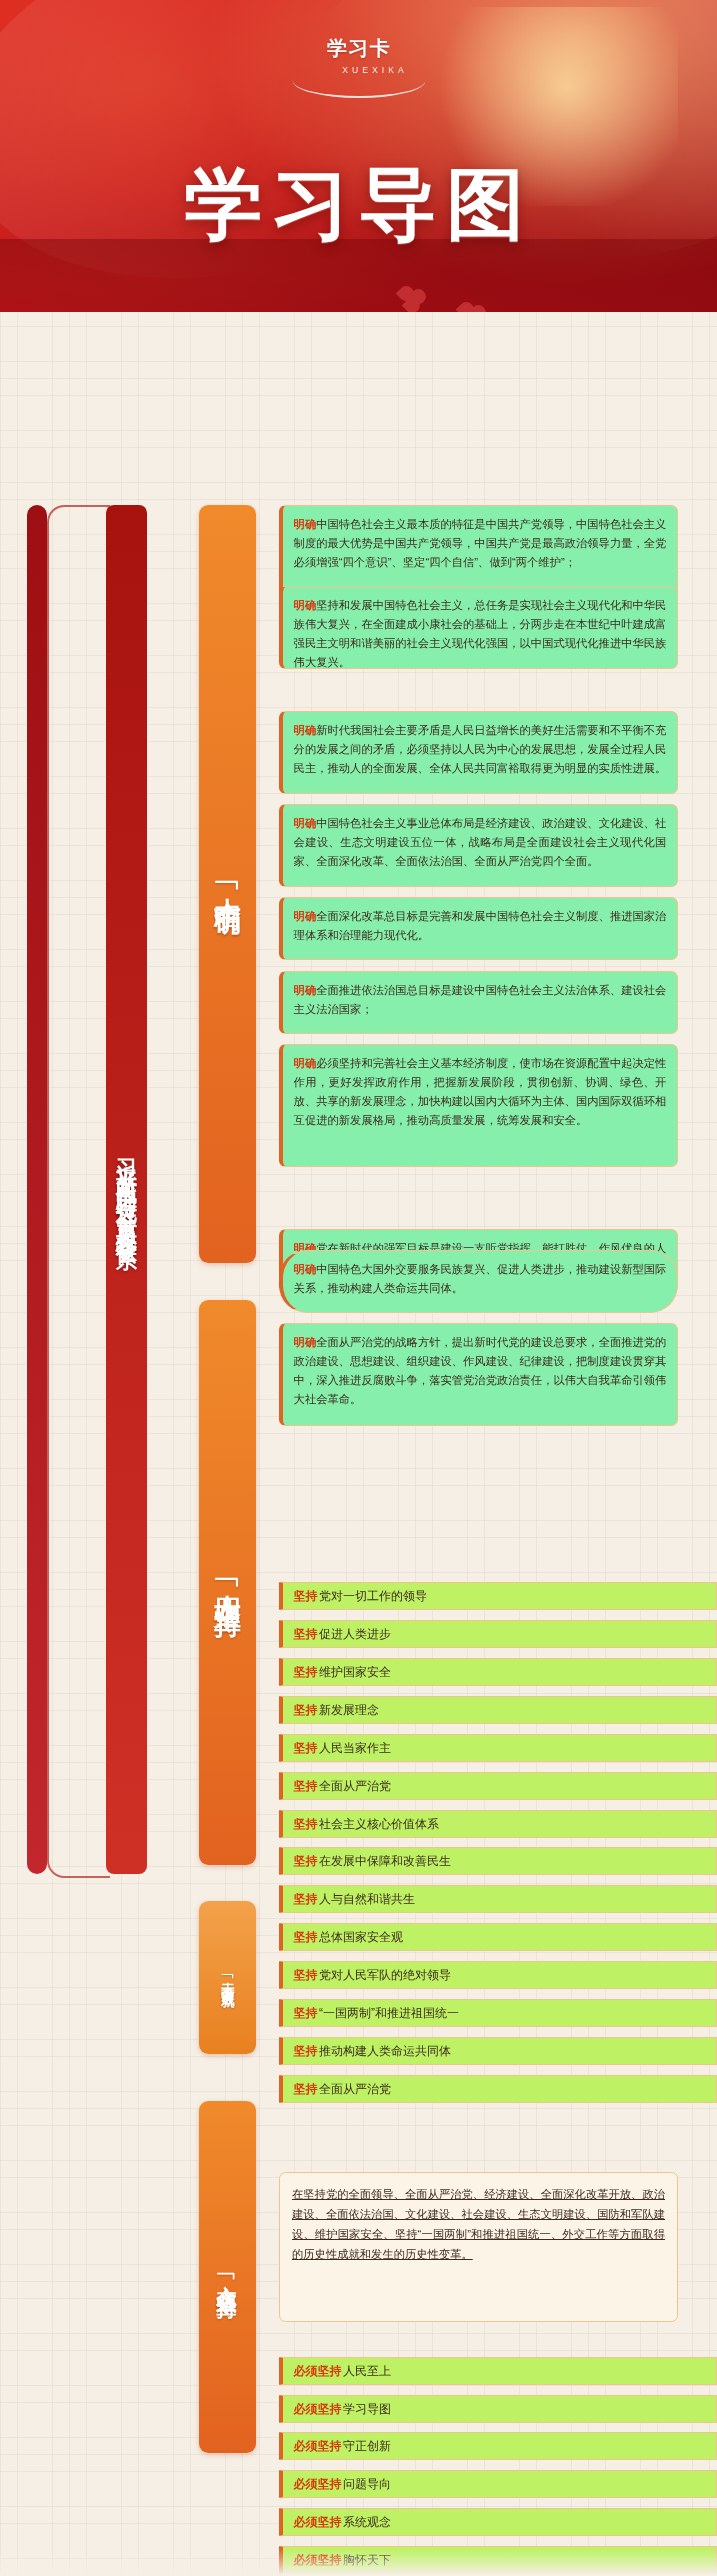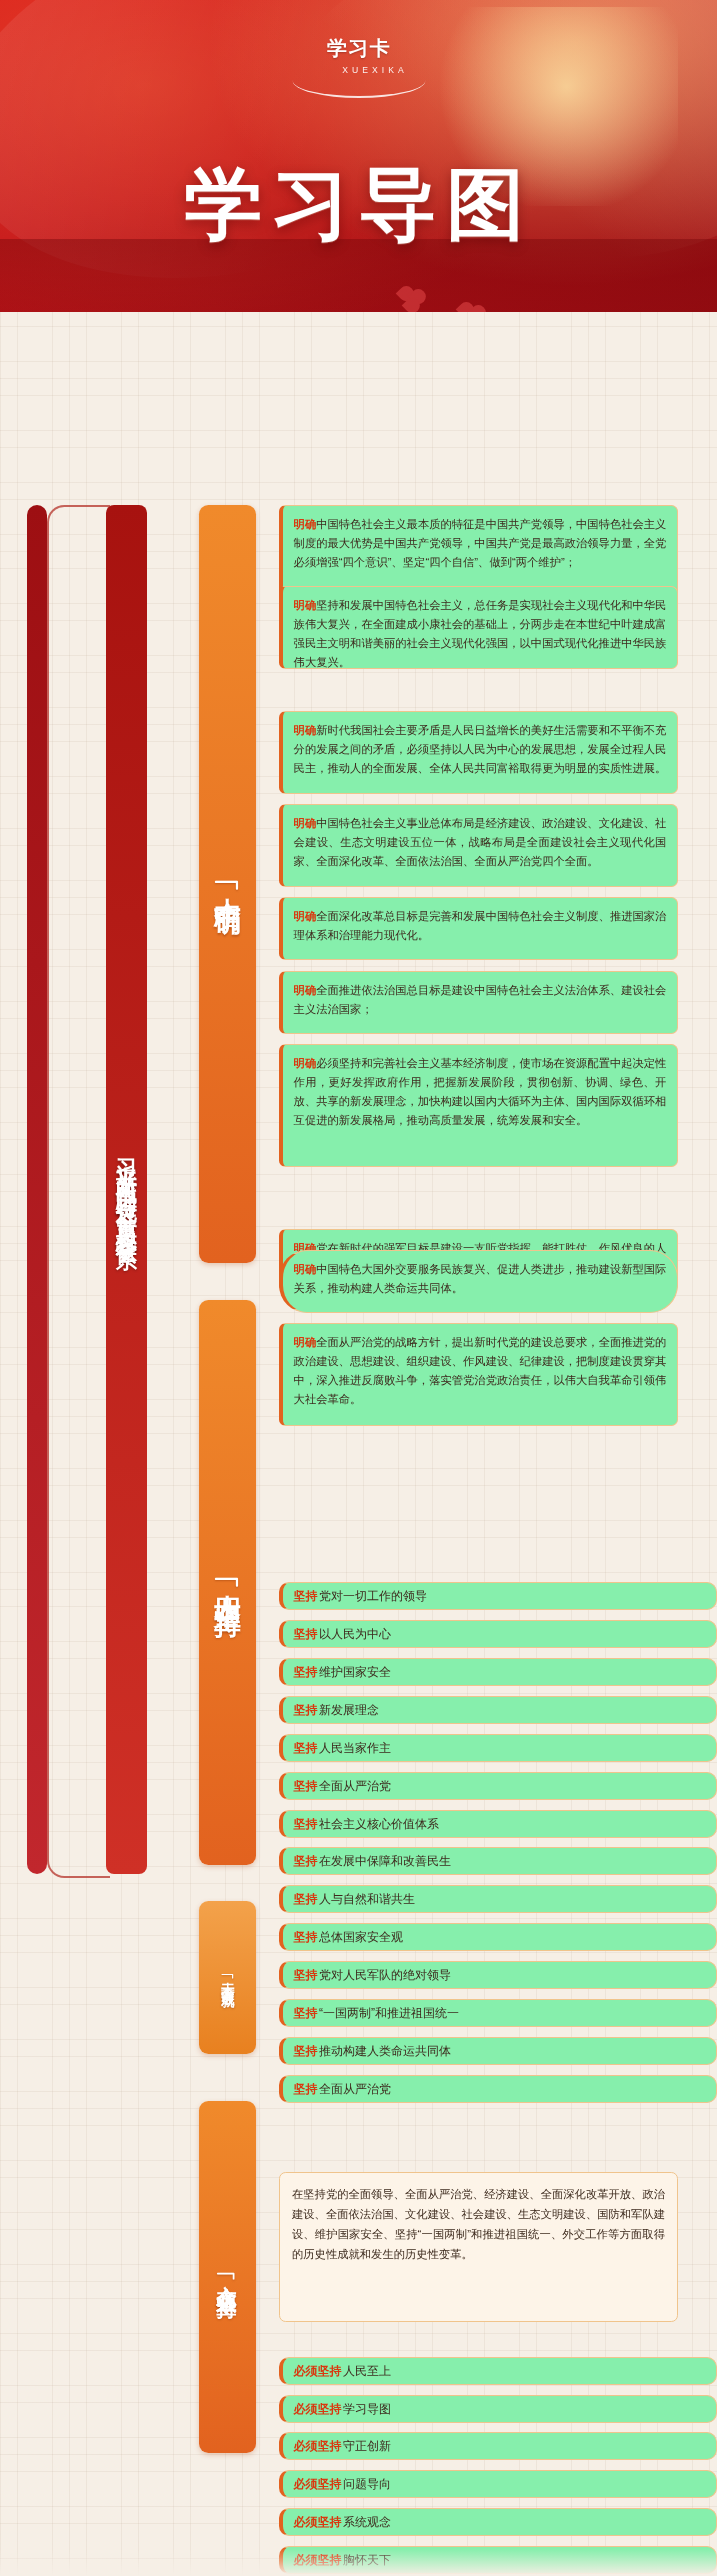--- a/index.html
+++ b/index.html
@@ -144,24 +144,24 @@
     box-sizing:border-box;
     padding:8.6px 10.6px;
     font-size:11.3px; line-height:19px;
     color:#3d2a1d;
     text-align:justify;
   }
   .card .kw{ color:#d9380f; font-weight:700; }
   .pill-item{
     position:absolute; left:279px; width:438px; height:28px;
     box-sizing:border-box;
-    background:#86efac;
+    background:#bef264;
     border:1.3px solid #f0c48c;
     border-left:4.7px solid #e2621f;
-    border-radius:10px;
+    border-radius:1px;
     display:flex; align-items:center;
     padding:0 10.6px;
     font-size:12px; color:#3d2a1d;
   }
   .pill-item .kw{ color:#d9380f; font-weight:700; margin-right:1.3px; }
   .plain-card{
     position:absolute; left:279px; width:399px;
     background:#fdf4e8;
     border:1.3px solid #f0c48c;
     border-radius:6.6px;
@@ -254,21 +254,21 @@
 <div class="card" style="top:1323px;height:103px;">
   <span class="kw">明确</span><span>全面从严治党的战略方针，提出新时代党的建设总要求，全面推进党的政治建设、思想建设、组织建设、作风建设、纪律建设，把制度建设贯穿其中，深入推进反腐败斗争，落实管党治党政治责任，以伟大自我革命引领伟大社会革命。</span>
 </div>
 
 <div class="pill-item" style="top:1582px;">
   <span class="kw">坚持</span>
     <span>党对一切工作的领导</span>
 </div>
 <div class="pill-item" style="top:1620px;">
   <span class="kw">坚持</span>
-    <span>以人民为中心</span>
+    <span>促进人类进步</span>
 </div>
 <div class="pill-item" style="top:1658px;">
   <span class="kw">坚持</span>
     <span>维护国家安全</span>
 </div>
 <div class="pill-item" style="top:1696px;">
   <span class="kw">坚持</span>
     <span>新发展理念</span>
 </div>
 <div class="pill-item" style="top:1734px;">
@@ -305,21 +305,21 @@
 </div>
 <div class="pill-item" style="top:2037px;">
   <span class="kw">坚持</span>
     <span>推动构建人类命运共同体</span>
 </div>
 <div class="pill-item" style="top:2075px;">
   <span class="kw">坚持</span>
     <span>全面从严治党</span>
 </div>
 
-<div class="plain-card" style="top:2172px;height:150px;">
+<div class="plain-card" style="top:2172px;height:150px;text-decoration:underline;">
   <span>在坚持党的全面领导、全面从严治党、经济建设、全面深化改革开放、政治建设、全面依法治国、文化建设、社会建设、生态文明建设、国防和军队建设、维护国家安全、坚持“一国两制”和推进祖国统一、外交工作等方面取得的历史性成就和发生的历史性变革。</span>
 </div>
 
 <div class="pill-item" style="top:2357px;">
   <span class="kw">必须坚持</span>
     <span>人民至上</span>
 </div>
 <div class="pill-item" style="top:2395px;">
   <span class="kw">必须坚持</span>
     <span>学习导图</span>

